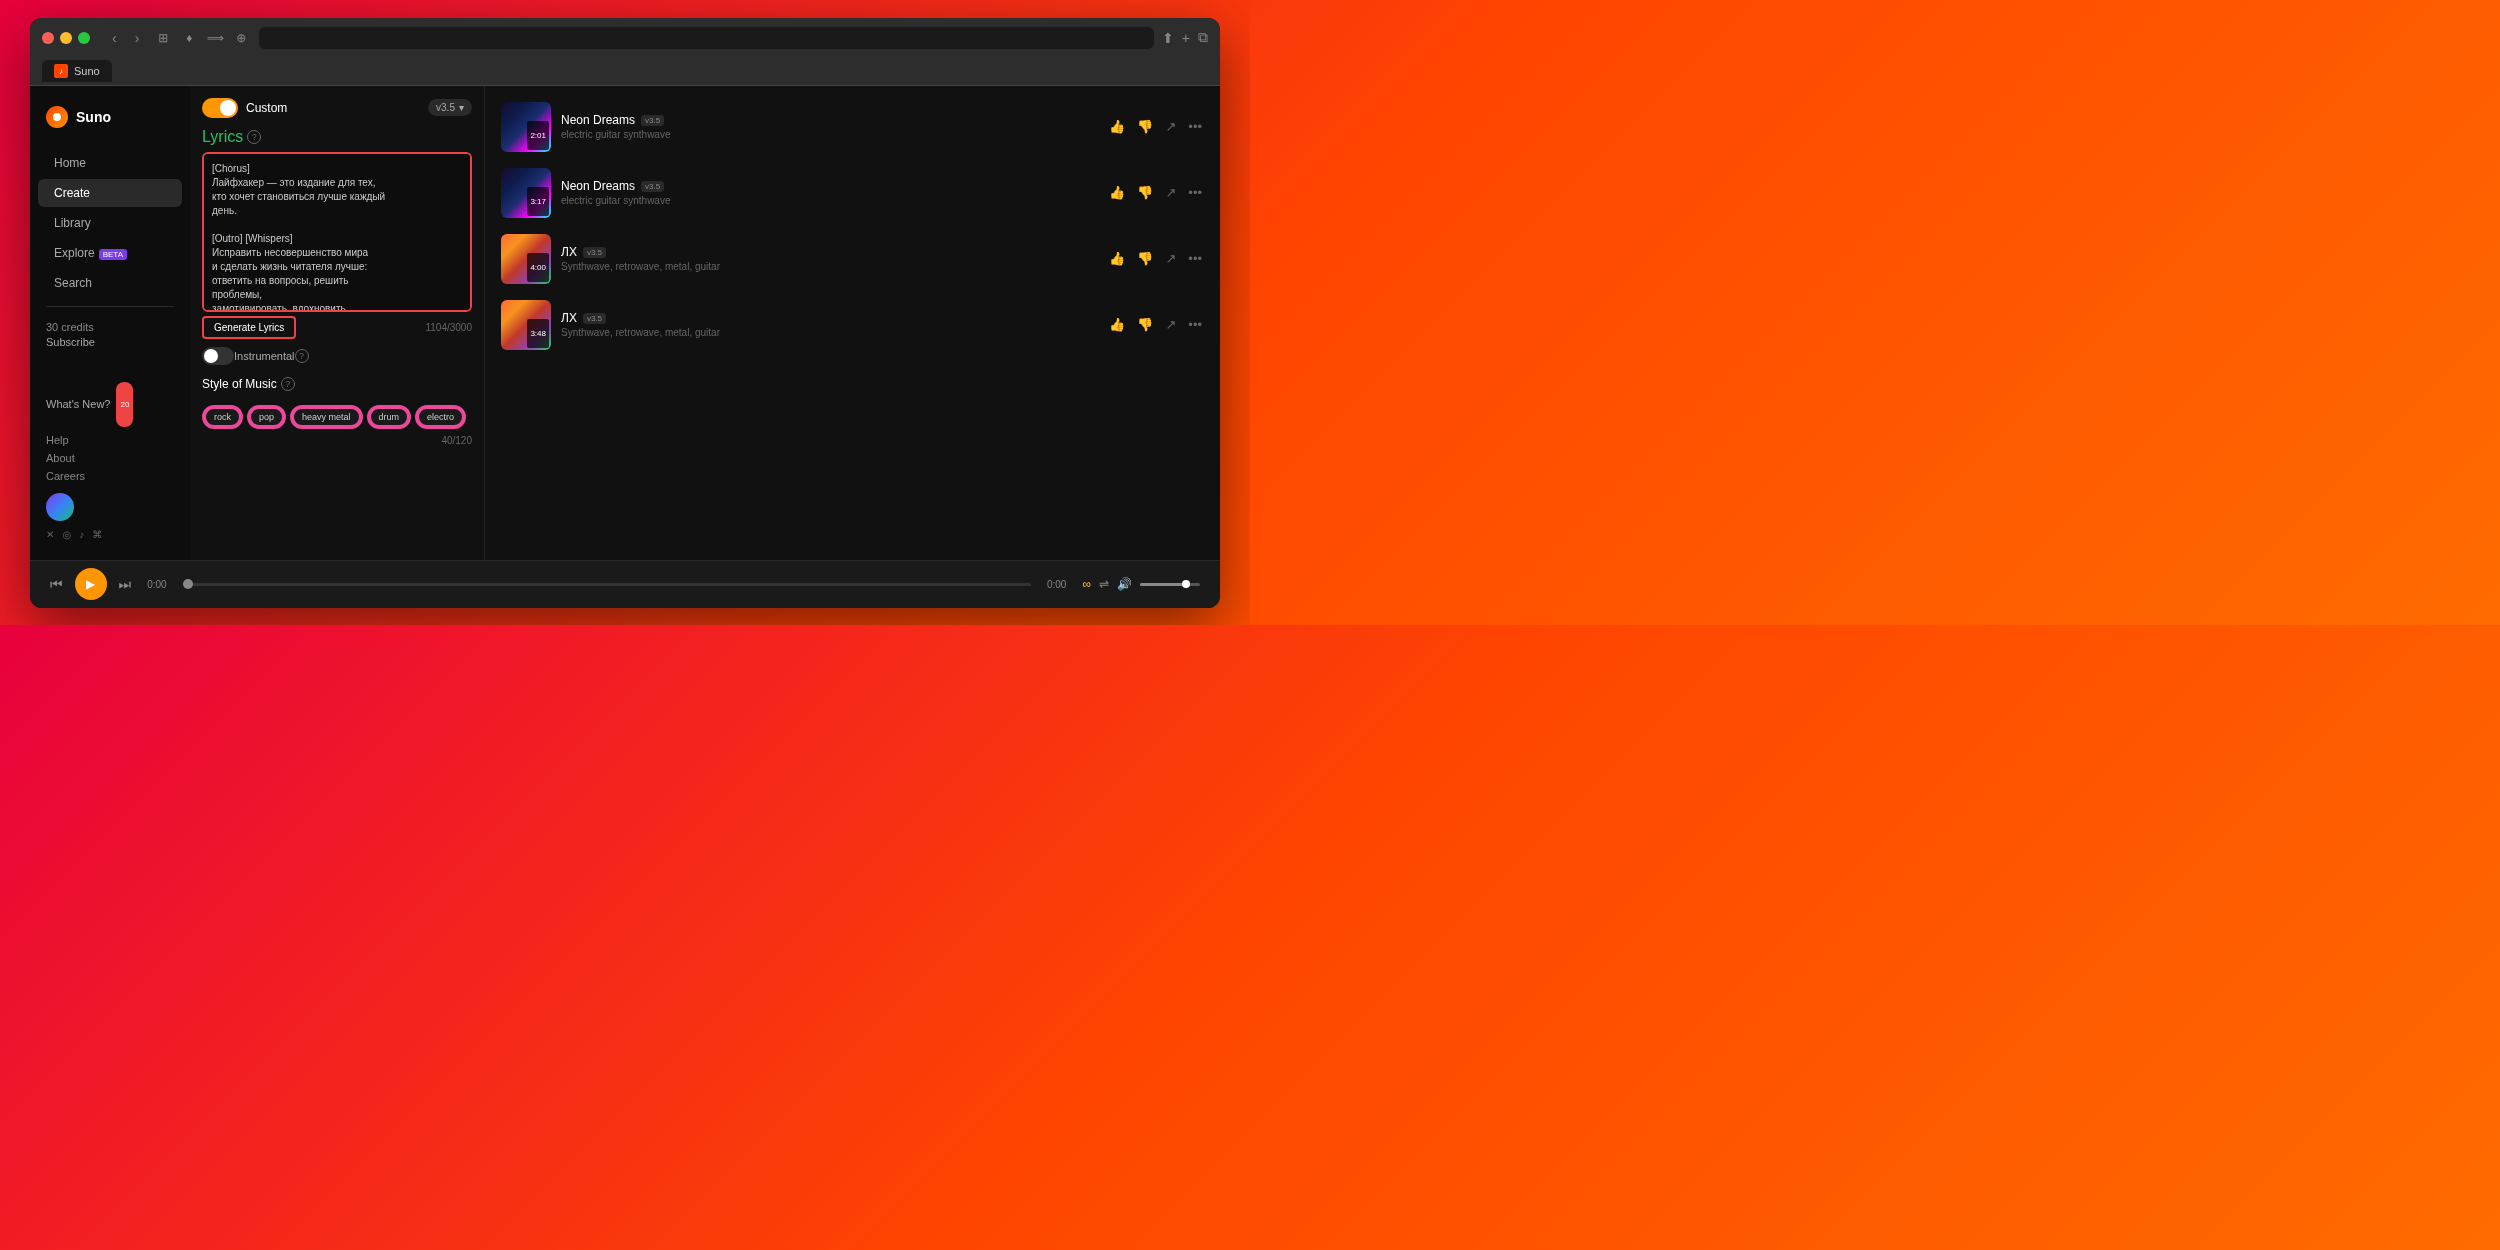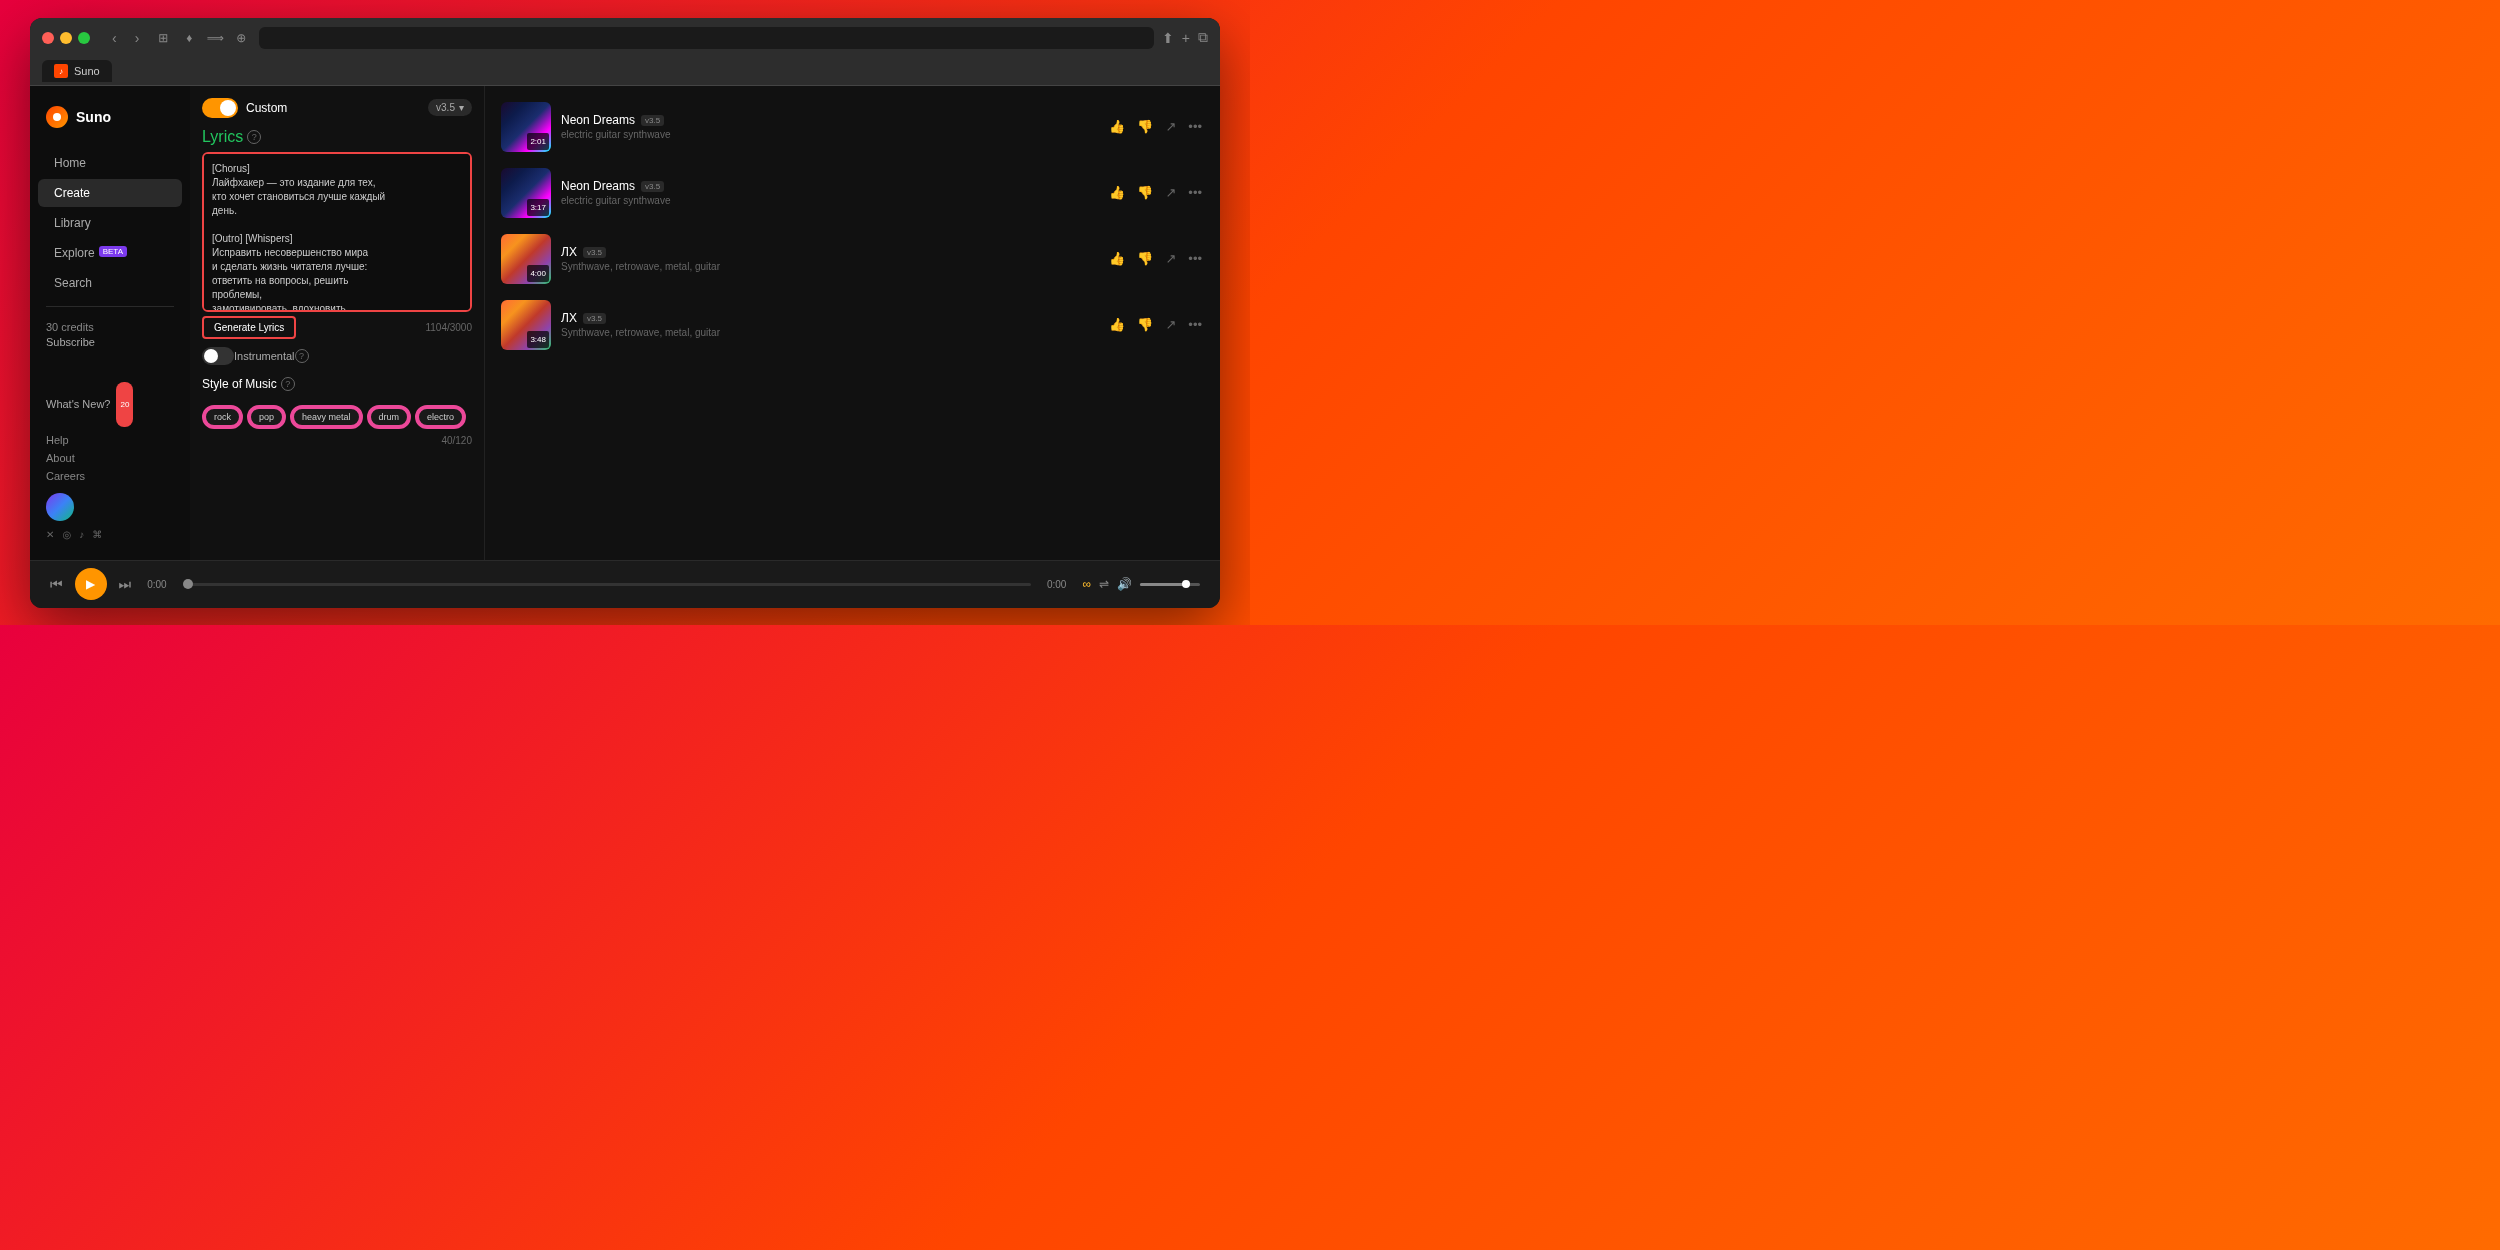--- a/index.html
+++ b/index.html
@@ -161,21 +161,21 @@
       background: white;
       border-radius: 50%;
     }
     .logo-text {
       color: white;
       font-size: 14px;
       font-weight: 600;
     }
     .nav-item {
       display: flex;
-      align-items: flex-start;
+      align-items: flex-end;
       padding: 7px 16px;
       color: #aaa;
       font-size: 12px;
       cursor: pointer;
       border-radius: 6px;
       margin: 1px 8px;
     }
     .nav-item.active { background: #2a2a2a; color: white; }
     .nav-item .badge {
       background: #7c3aed;
@@ -453,21 +453,21 @@
       height: 100%;
       image-rendering: pixelated;
     }
     .thumb-duration {
       position: absolute;
       bottom: 2px;
       right: 2px;
       background: rgba(0,0,0,0.7);
       color: white;
       font-size: 8px;
-      padding: 4px 3px;
+      padding: 10px 3px;
       border-radius: 2px;
     }
     .song-info {
       flex: 1;
     }
     .song-title-row {
       display: flex;
       align-items: center;
       gap: 6px;
       margin-bottom: 2px;

